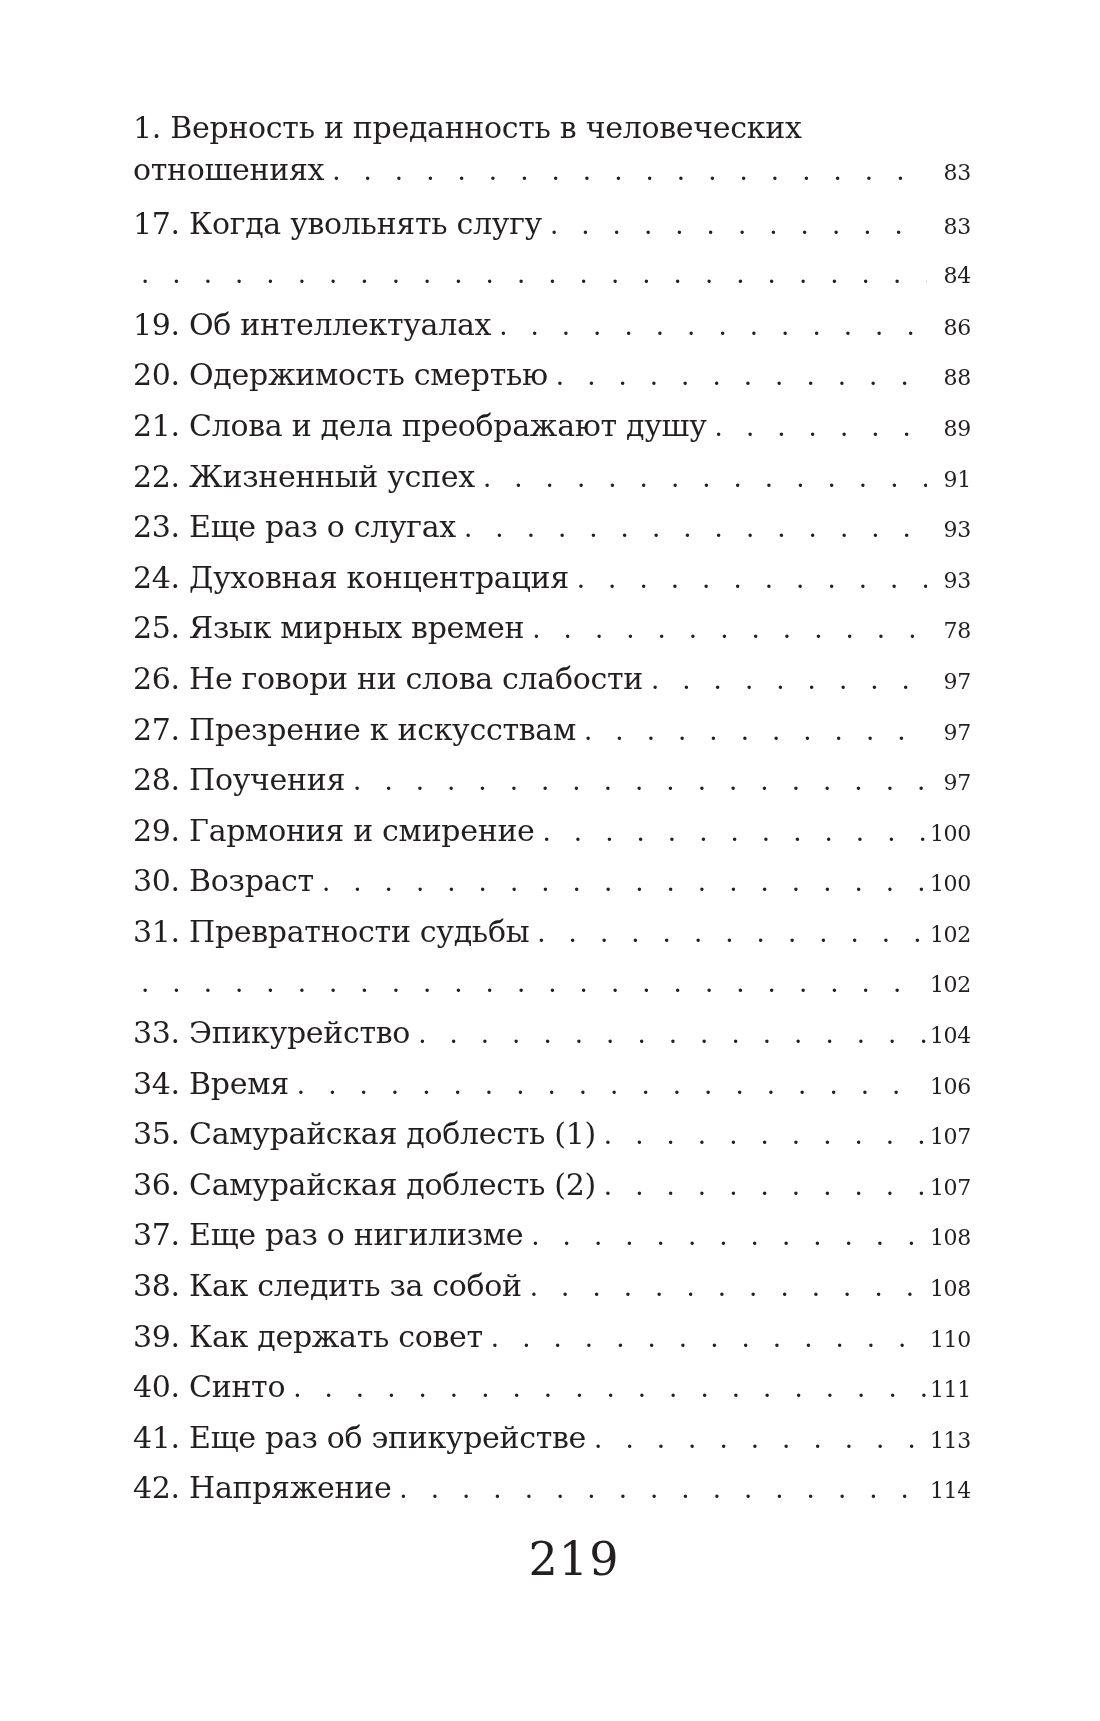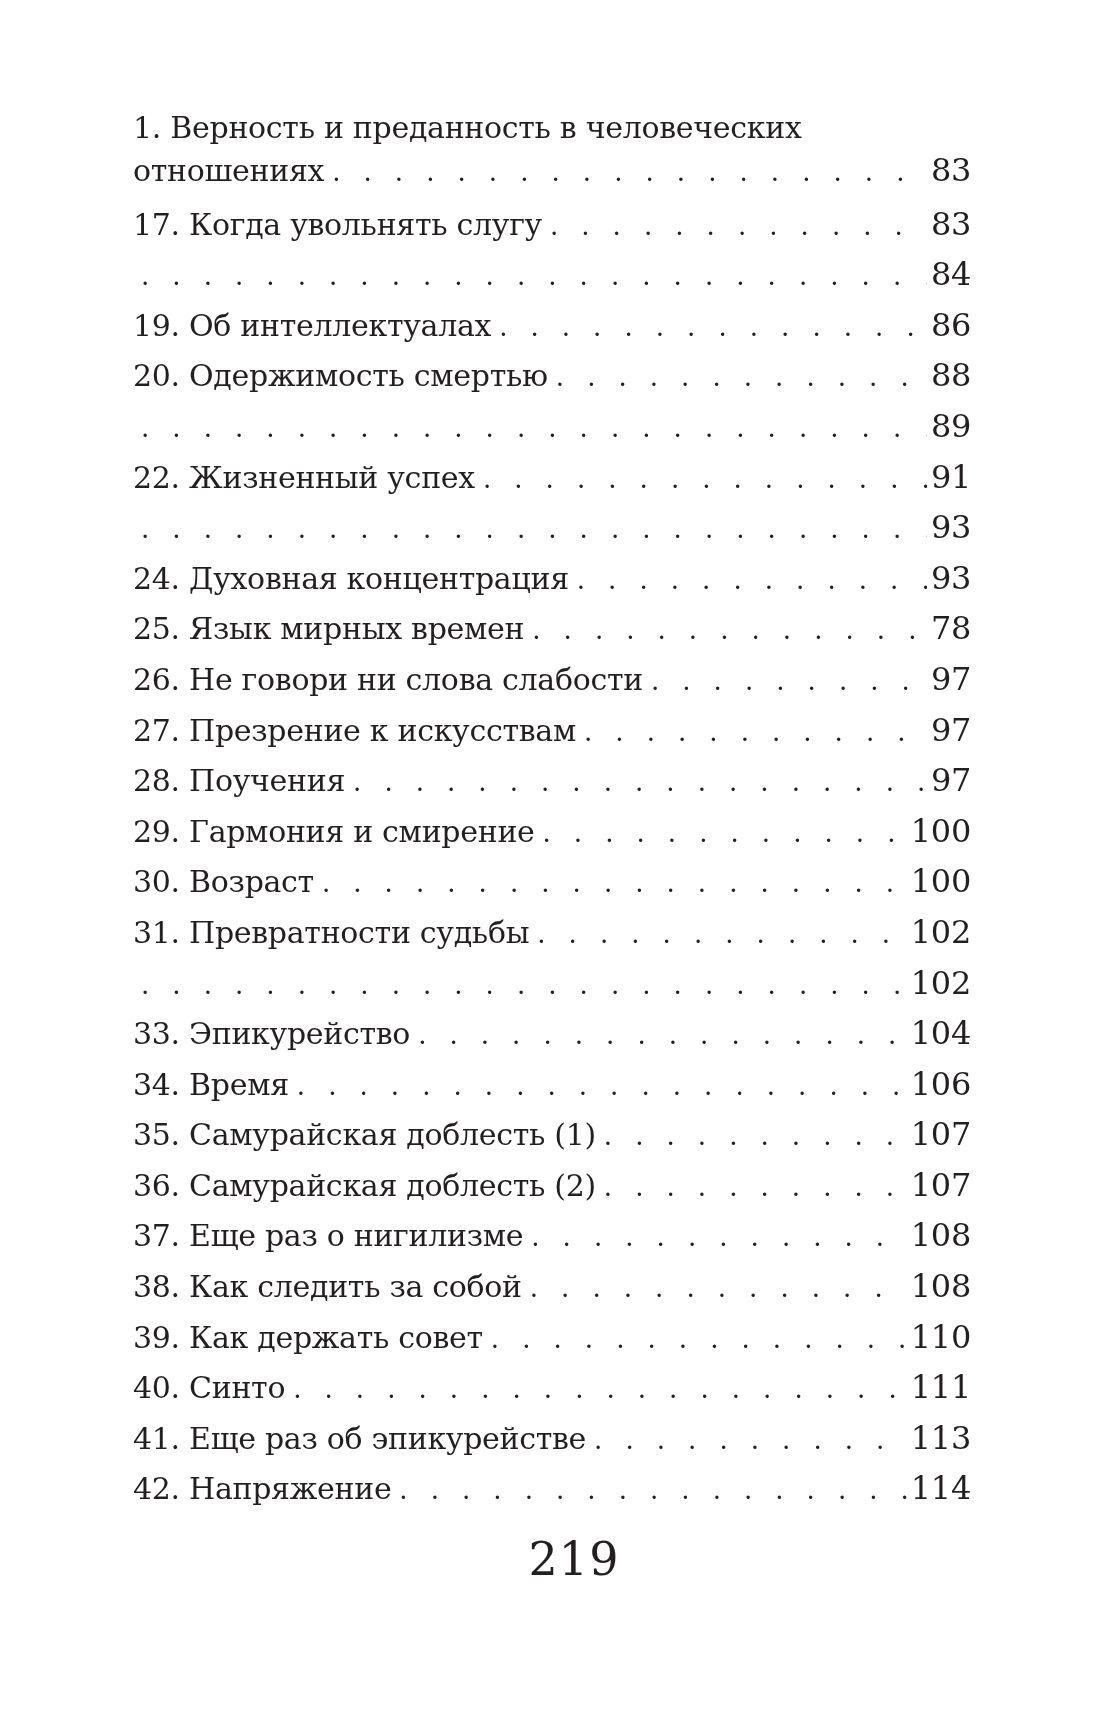--- a/index.html
+++ b/index.html
@@ -46,21 +46,21 @@
       white-space: nowrap;
       margin: 0 4px 0 8px;
       letter-spacing: 7.4px;
       color: #231f20;
       font-size: 26px;
     }
     .entry .page-num {
       flex: 0 0 auto;
       text-align: right;
       min-width: 40px;
-      font-size: 32px;
+      font-size: 22px;
     }
     .first-line {
       font-size: 30px;
       line-height: 40px;
       white-space: nowrap;
       letter-spacing: -0.3px;
     }
     .entry-block .entry {
       line-height: 44px;
       height: 50.6px;
@@ -111,31 +111,33 @@
       <span class="page-num">86</span>
     </div>
 
     <div class="entry">
       <span class="title"><span>20.</span> <span>Одержимость смертью</span></span>
       <span class="leader">. . . . . . . . . . . . . . . . . . . . . . . . . . . . . . . . . . . . . . . . . . . . . . . . . . . . . . . . . . . . . . .</span>
       <span class="page-num">88</span>
     </div>
 
     <div class="entry">
+      <span class="title"><span>21.</span> <span>Слова и дела преображают душу</span></span>
       <span class="leader">. . . . . . . . . . . . . . . . . . . . . . . . . . . . . . . . . . . . . . . . . . . . . . . . . . . . . . . . . . . . . . .</span>
       <span class="page-num">89</span>
     </div>
 
     <div class="entry">
       <span class="title"><span>22.</span> <span>Жизненный успех</span></span>
       <span class="leader">. . . . . . . . . . . . . . . . . . . . . . . . . . . . . . . . . . . . . . . . . . . . . . . . . . . . . . . . . . . . . . .</span>
       <span class="page-num">91</span>
     </div>
 
     <div class="entry">
+      <span class="title"><span>23.</span> <span>Еще раз о слугах</span></span>
       <span class="leader">. . . . . . . . . . . . . . . . . . . . . . . . . . . . . . . . . . . . . . . . . . . . . . . . . . . . . . . . . . . . . . .</span>
       <span class="page-num">93</span>
     </div>
 
     <div class="entry">
       <span class="title"><span>24.</span> <span>Духовная концентрация</span></span>
       <span class="leader">. . . . . . . . . . . . . . . . . . . . . . . . . . . . . . . . . . . . . . . . . . . . . . . . . . . . . . . . . . . . . . .</span>
       <span class="page-num">93</span>
     </div>
 

